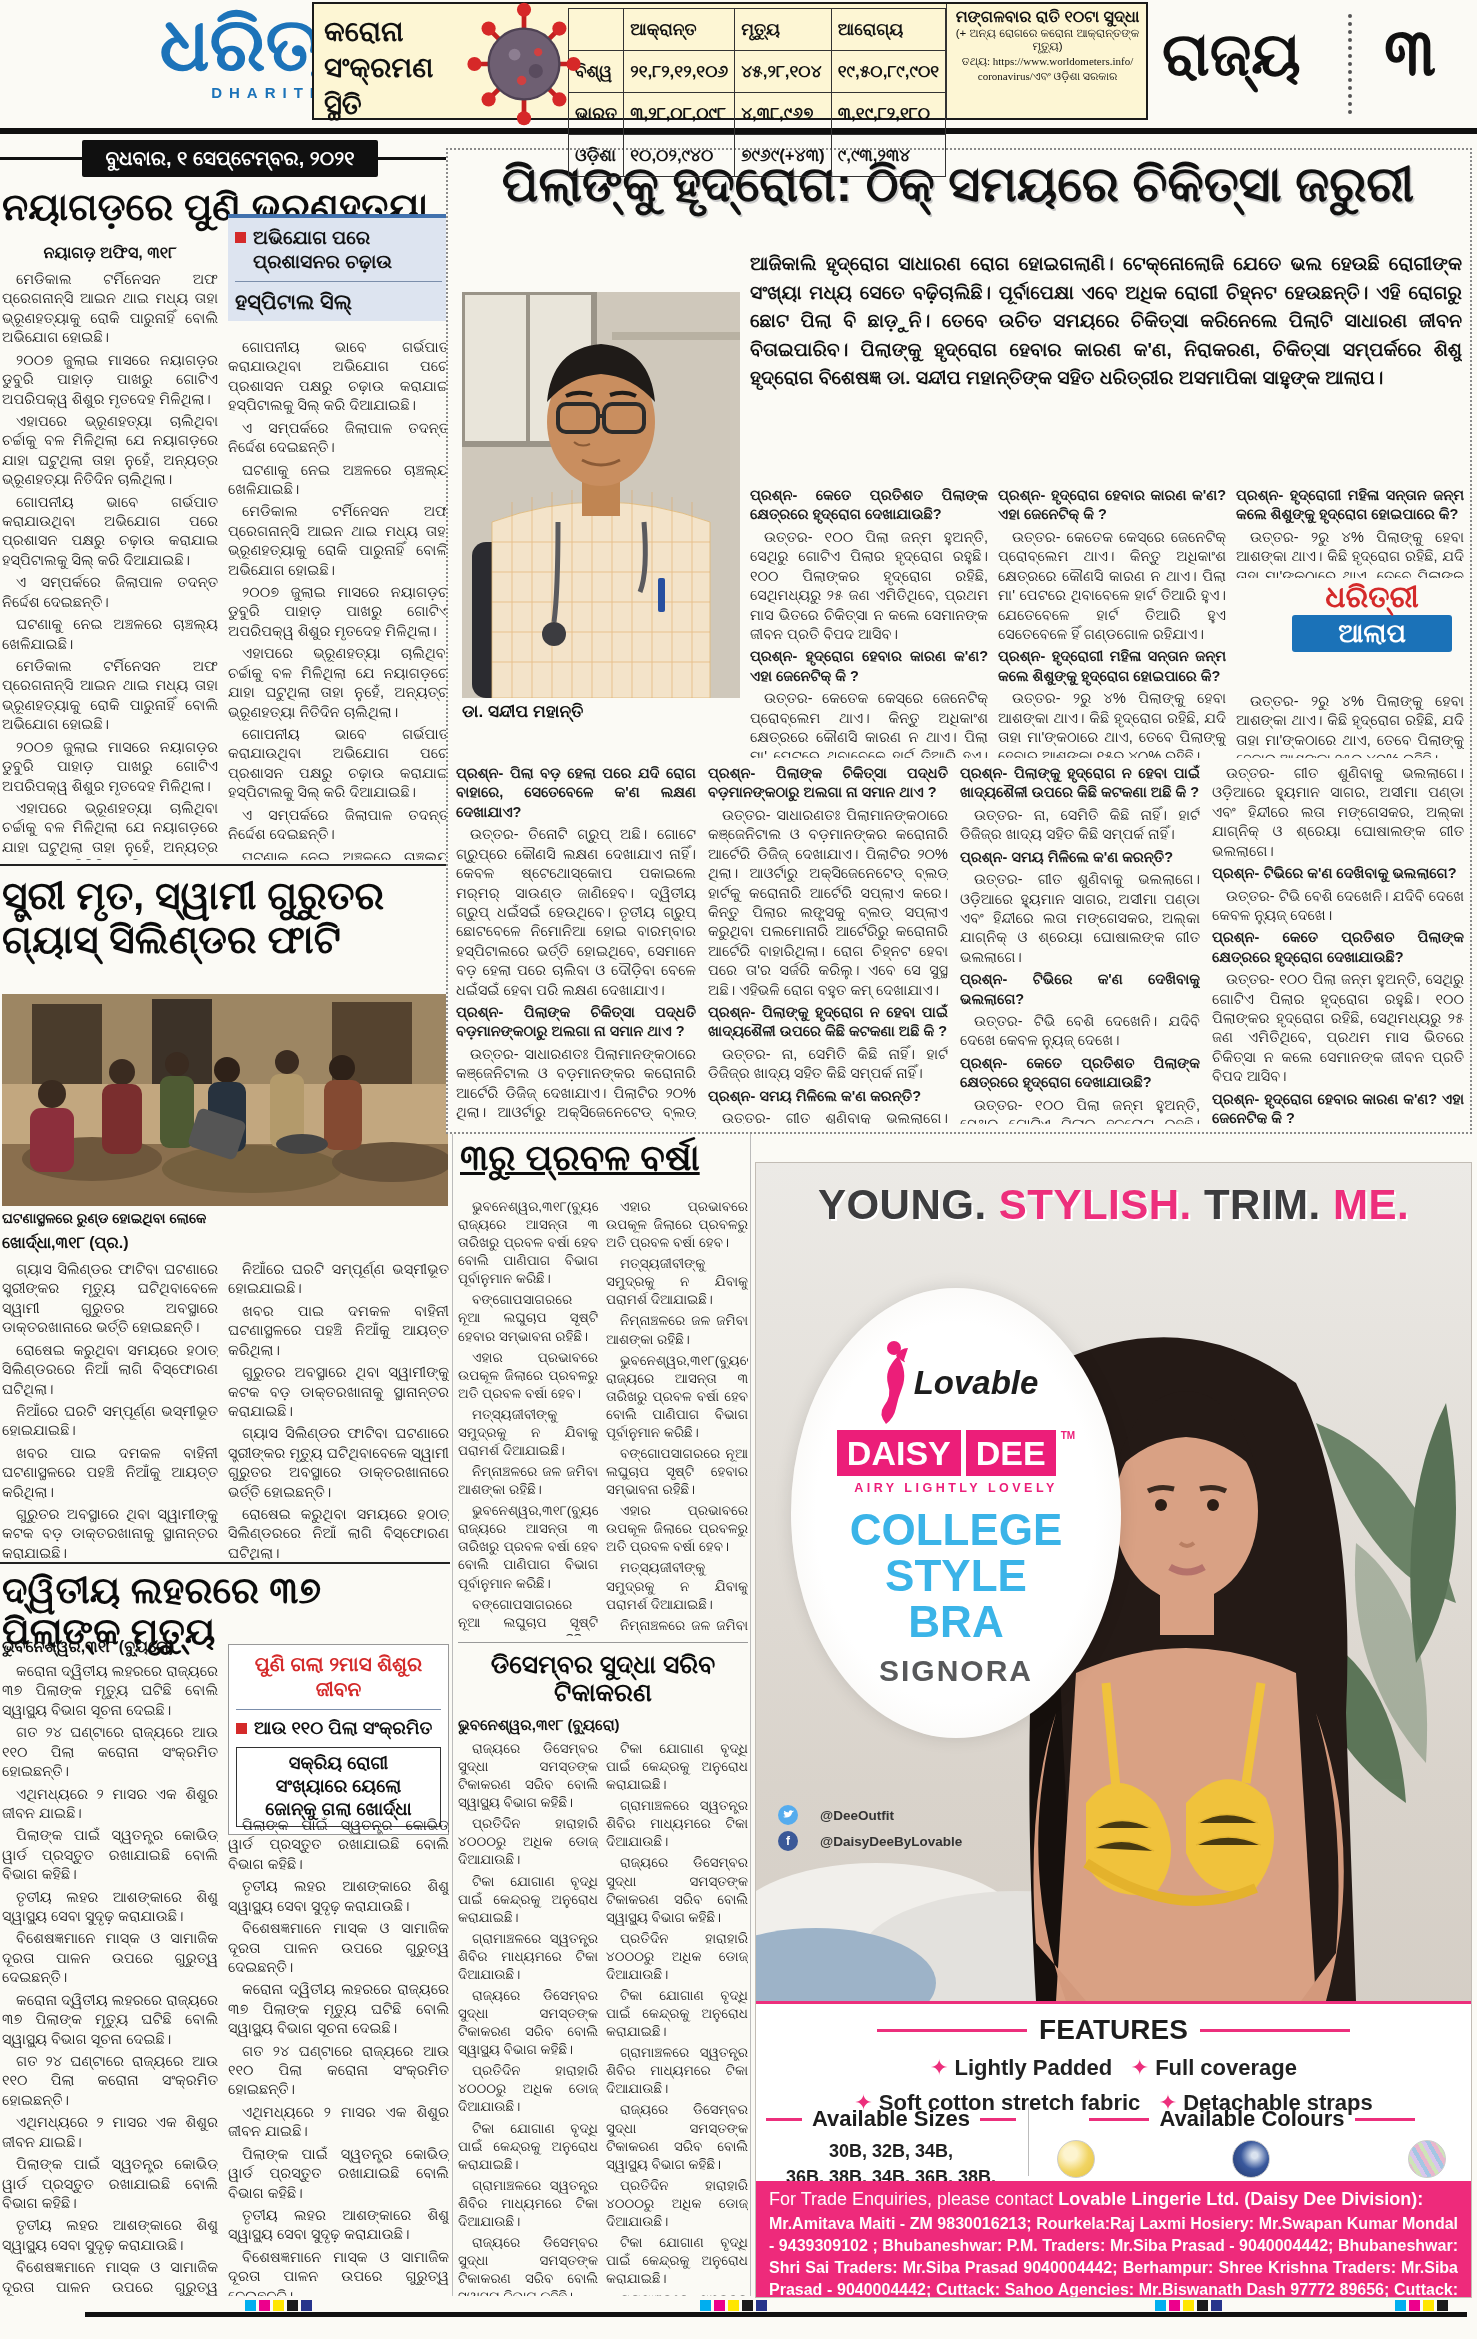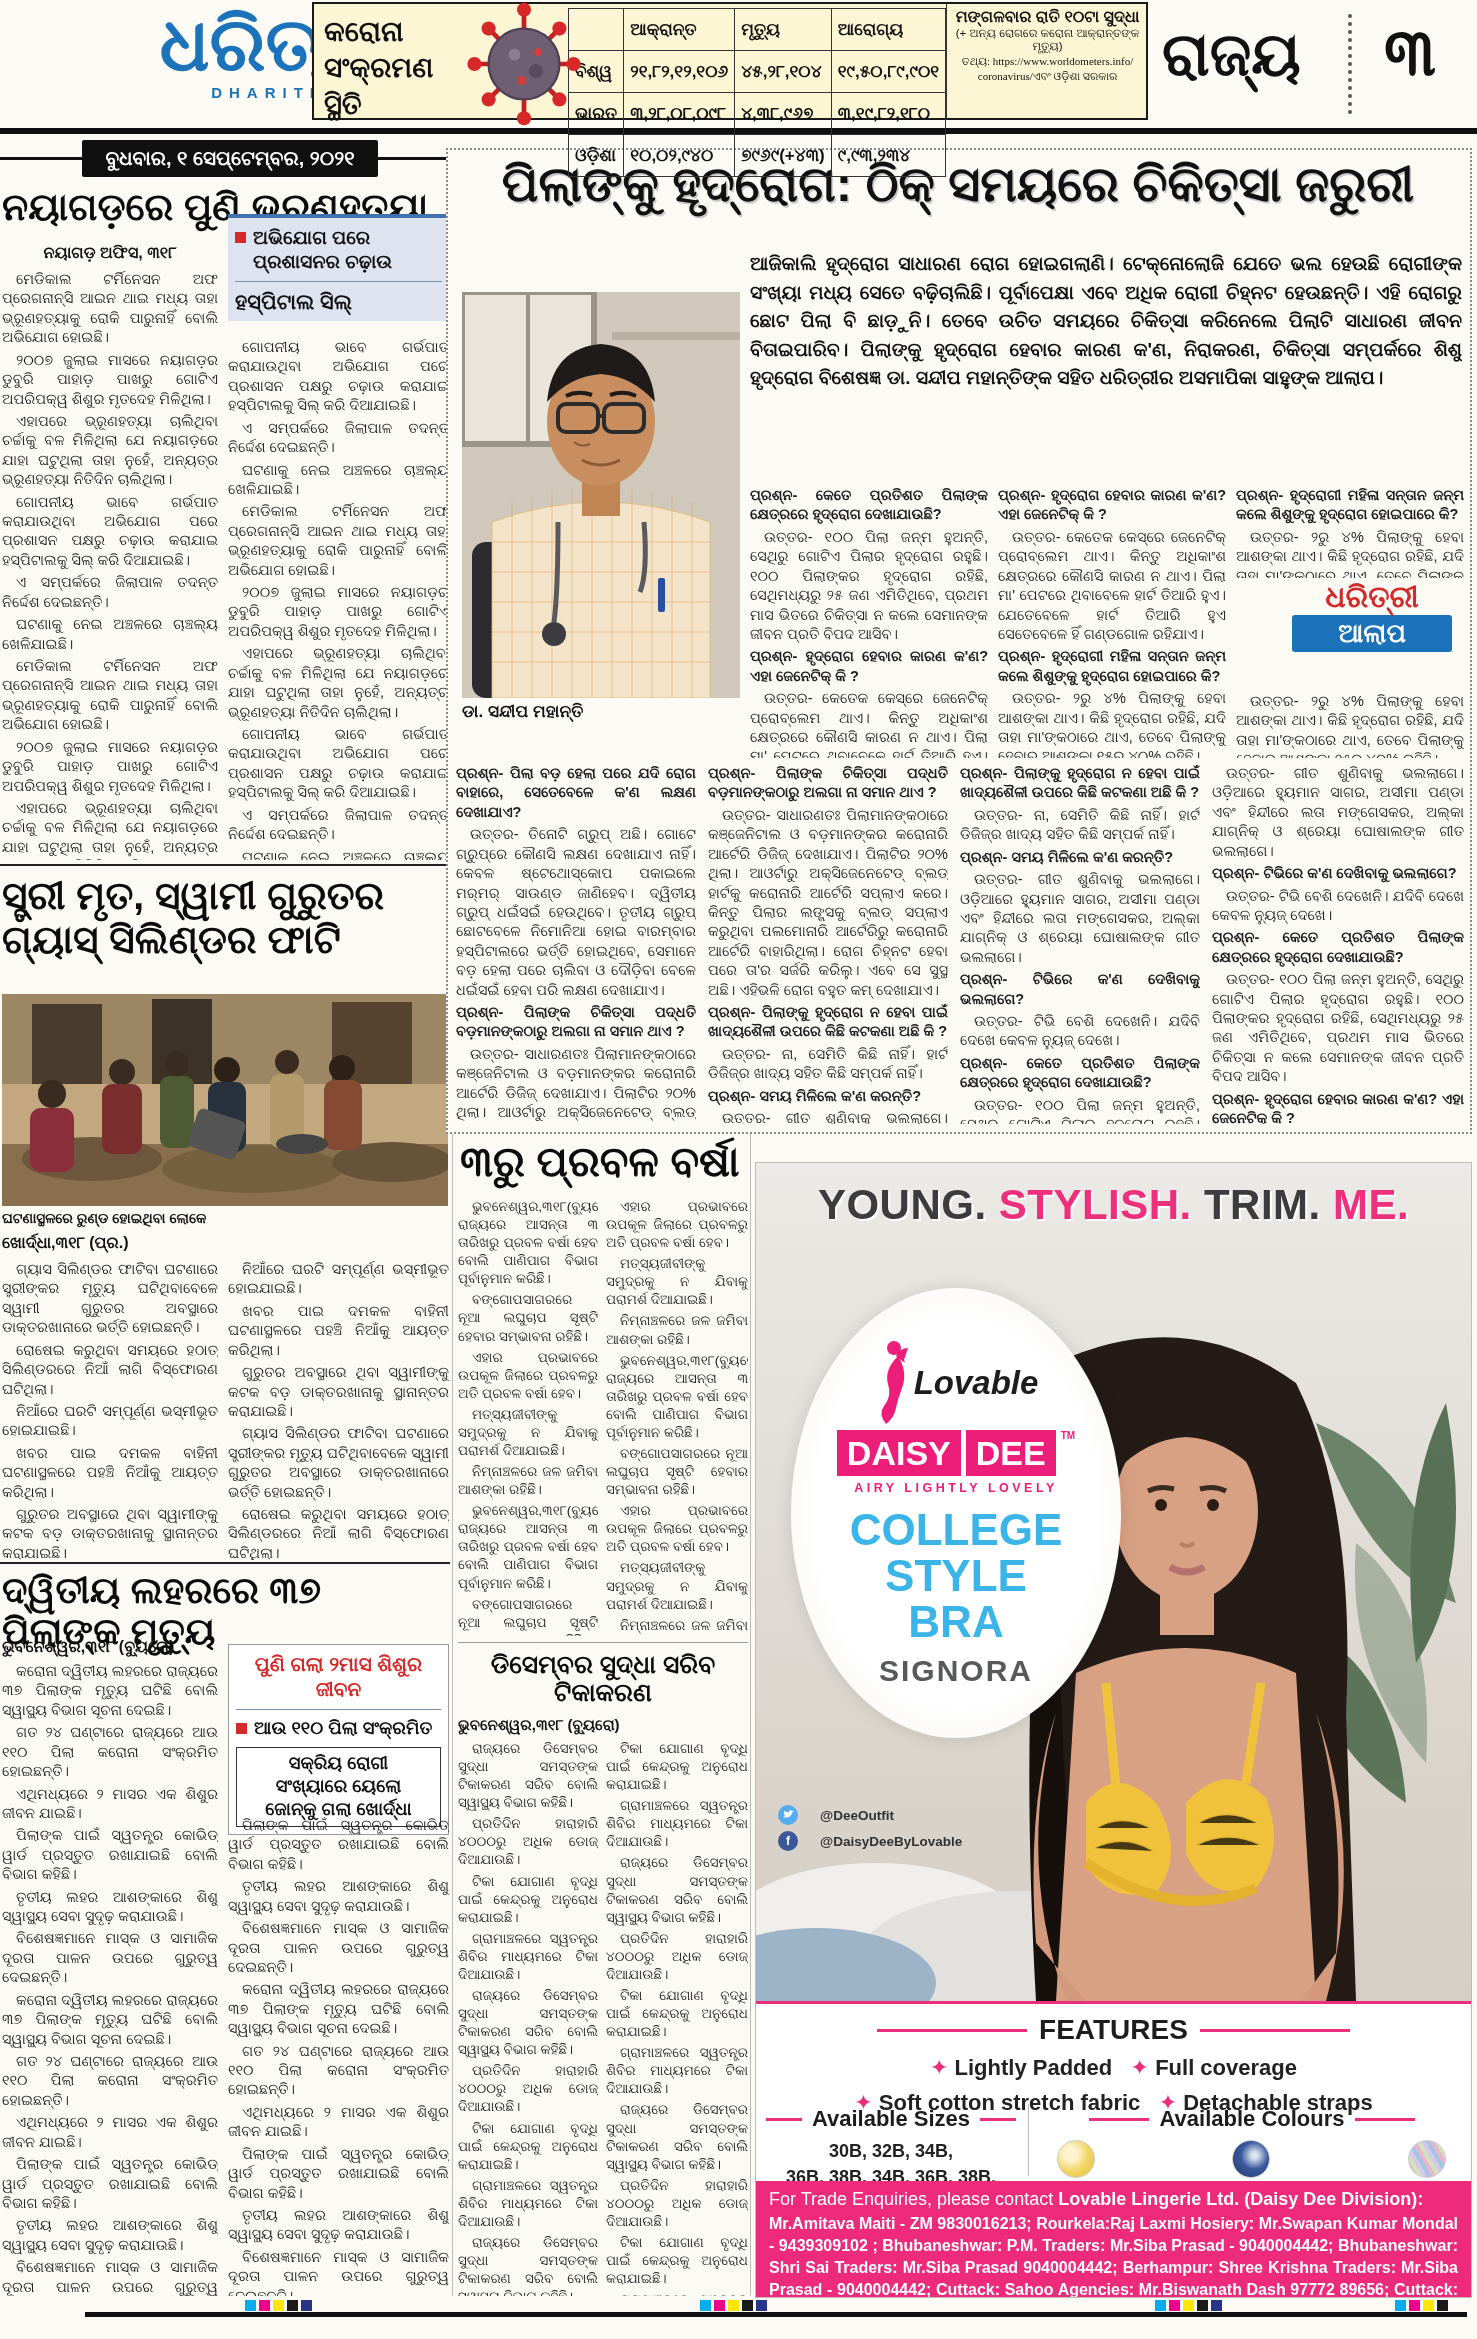--- a/index.html
+++ b/index.html
@@ -307,21 +307,21 @@
       <p>ଗତ ୨୪ ଘଣ୍ଟାରେ ରାଜ୍ୟରେ ଆଉ ୧୧୦ ପିଲା କରୋନା ସଂକ୍ରମିତ ହୋଇଛନ୍ତି।</p>
       <p>ଏଥିମଧ୍ୟରେ ୨ ମାସର ଏକ ଶିଶୁର ଜୀବନ ଯାଇଛି।</p>
       <p>ପିଲାଙ୍କ ପାଇଁ ସ୍ୱତନ୍ତ୍ର କୋଭିଡ୍ ୱାର୍ଡ ପ୍ରସ୍ତୁତ ରଖାଯାଇଛି ବୋଲି ବିଭାଗ କହିଛି।</p>
       <p>ତୃତୀୟ ଲହର ଆଶଙ୍କାରେ ଶିଶୁ ସ୍ୱାସ୍ଥ୍ୟ ସେବା ସୁଦୃଢ଼ କରାଯାଉଛି।</p>
       <p>ବିଶେଷଜ୍ଞମାନେ ମାସ୍କ ଓ ସାମାଜିକ ଦୂରତା ପାଳନ ଉପରେ ଗୁରୁତ୍ୱ ଦେଇଛନ୍ତି।</p>
     </div>
 
   <div class="abs sep-v" style="left:452px;top:1134px;height:1162px;"></div>
   <div class="abs sep-v" style="left:750px;top:1134px;height:1162px;"></div>
 
-  <div class="abs hl" style="left:460px;top:1138px;width:288px;font-size:42px;">୩ରୁ ପ୍ରବଳ ବର୍ଷା</div>
+  <div class="abs hl" style="left:460px;top:1138px;width:288px;font-size:36px;text-decoration:underline;">୩ରୁ ପ୍ରବଳ ବର୍ଷା</div>
   <div class="abs col" style="left:458px;top:1198px;width:140px;height:438px;font-size:13.5px;">
       <p>ଭୁବନେଶ୍ୱର,୩୧୮(ବ୍ୟୁରୋ): ରାଜ୍ୟରେ ଆସନ୍ତା ୩ ତାରିଖରୁ ପ୍ରବଳ ବର୍ଷା ହେବ ବୋଲି ପାଣିପାଗ ବିଭାଗ ପୂର୍ବାନୁମାନ କରିଛି।</p>
       <p>ବଙ୍ଗୋପସାଗରରେ ନୂଆ ଲଘୁଚାପ ସୃଷ୍ଟି ହେବାର ସମ୍ଭାବନା ରହିଛି।</p>
       <p>ଏହାର ପ୍ରଭାବରେ ଉପକୂଳ ଜିଲାରେ ପ୍ରବଳରୁ ଅତି ପ୍ରବଳ ବର୍ଷା ହେବ।</p>
       <p>ମତ୍ସ୍ୟଜୀବୀଙ୍କୁ ସମୁଦ୍ରକୁ ନ ଯିବାକୁ ପରାମର୍ଶ ଦିଆଯାଇଛି।</p>
       <p>ନିମ୍ନାଞ୍ଚଳରେ ଜଳ ଜମିବା ଆଶଙ୍କା ରହିଛି।</p>
       <p>ଭୁବନେଶ୍ୱର,୩୧୮(ବ୍ୟୁରୋ): ରାଜ୍ୟରେ ଆସନ୍ତା ୩ ତାରିଖରୁ ପ୍ରବଳ ବର୍ଷା ହେବ ବୋଲି ପାଣିପାଗ ବିଭାଗ ପୂର୍ବାନୁମାନ କରିଛି।</p>
       <p>ବଙ୍ଗୋପସାଗରରେ ନୂଆ ଲଘୁଚାପ ସୃଷ୍ଟି ହେବାର ସମ୍ଭାବନା ରହିଛି।</p>
     </div>
   <div class="abs col" style="left:606px;top:1198px;width:142px;height:438px;font-size:13.5px;">

